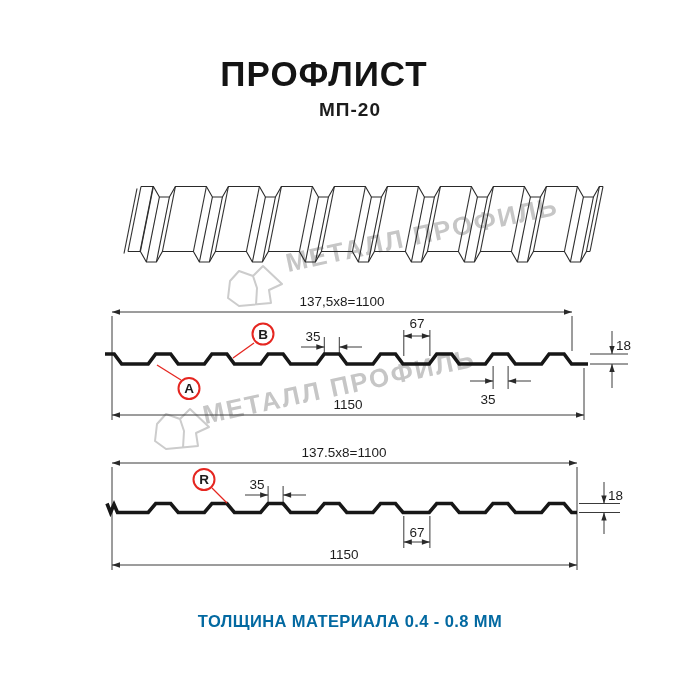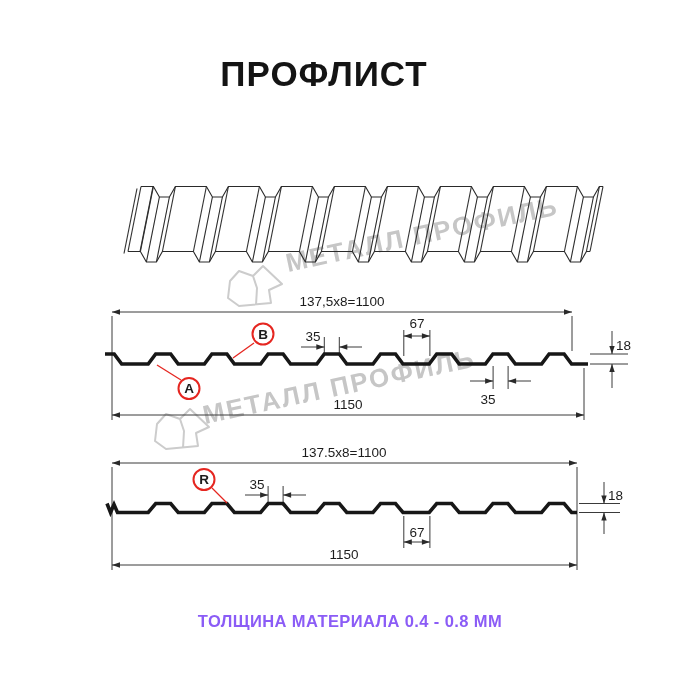--- a/index.html
+++ b/index.html
@@ -3,35 +3,36 @@
 <meta charset="utf-8">
 <style>
   html,body{margin:0;padding:0;background:#fff;}
   #page{position:relative;width:700px;height:700px;background:#fff;overflow:hidden;
         font-family:"Liberation Sans", sans-serif;}
   .title{position:absolute;left:0;top:54px;width:648px;text-align:center;
          font-size:35px;font-weight:800;letter-spacing:1px;color:#141414;}
   .subtitle{position:absolute;left:0;top:99px;width:700px;text-align:center;
             font-size:19px;font-weight:700;letter-spacing:1px;color:#1c1c1c;}
   .caption{position:absolute;left:0;top:612px;width:700px;text-align:center;
-           font-size:16.5px;font-weight:600;letter-spacing:.4px;color:#8b5cf6;}
+           font-size:16.5px;font-weight:600;letter-spacing:.4px;color:#0369a1;}
   svg{position:absolute;left:0;top:0;}
   svg text{font-family:"Liberation Sans", sans-serif;fill:#1c1c1c;font-size:13.5px;}
   text.dim-mid{text-anchor:middle;}
   text.wm{font-size:26px;font-weight:bold;letter-spacing:2px;fill:#c6c6c6;}
   .thin{stroke:#3a3a3a;stroke-width:1;fill:none;}
   .thick{stroke:#171717;stroke-width:3.6;fill:none;stroke-linejoin:miter;}
   .wire{stroke:#2a2a2a;stroke-width:1.1;fill:none;stroke-linejoin:round;}
   .wmlogo{stroke:#cccccc;stroke-width:2;fill:none;stroke-linejoin:round;}
 </style>
 </head>
 <body>
 
 <div id="page">
   <div class="title">ПРОФЛИСТ</div>
+  <div class="subtitle">МП-20</div>
 
   <svg width="700" height="700" viewBox="0 0 700 700">
 
     <g>
       <path id="wm1logo" class="wmlogo" transform="translate(73,-143)" d="M155,441 L157,424 L166,414 L180,419 L190,409 L209,427 L196,433 L198,446 L166,449 Z M180,419 L184,431 L183,448"></path>
       <text class="wm" transform="translate(288,272) rotate(-12)">МЕТАЛЛ ПРОФИЛЬ</text>
     </g>
 
     <g>
       <path id="wm2logo" class="wmlogo" d="M155,441 L157,424 L166,414 L180,419 L190,409 L209,427 L196,433 L198,446 L166,449 Z M180,419 L184,431 L183,448"></path>

